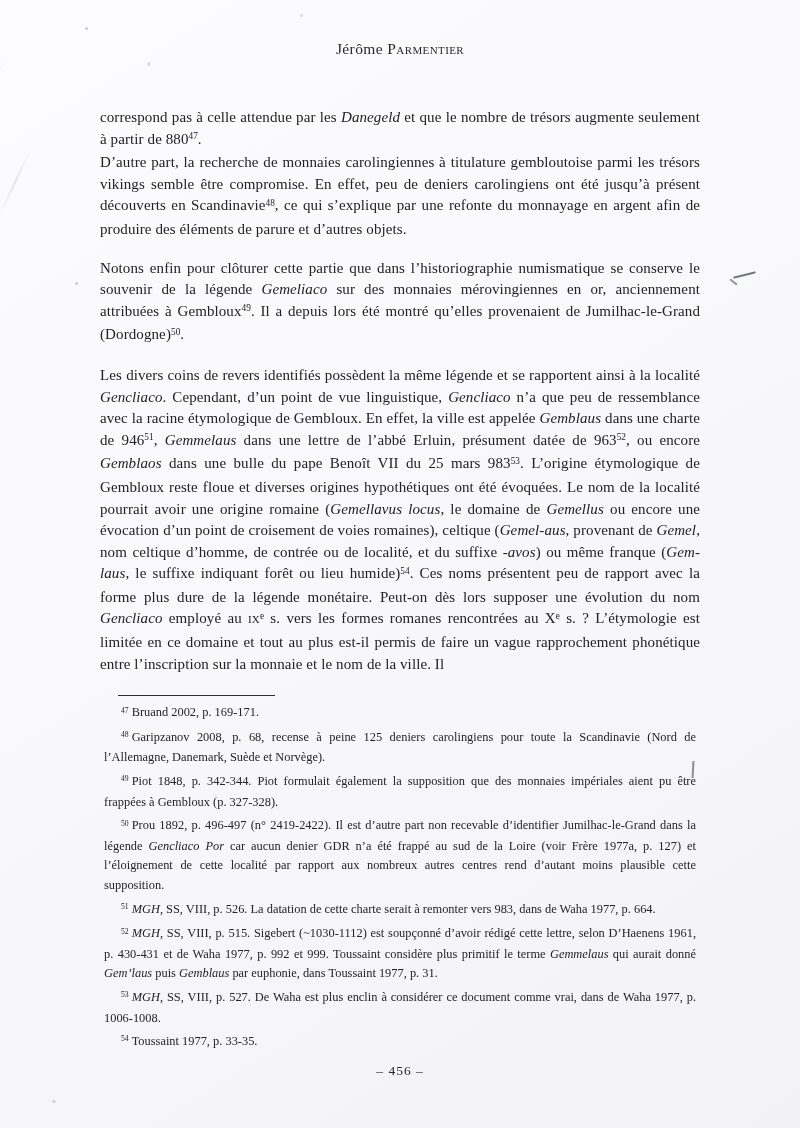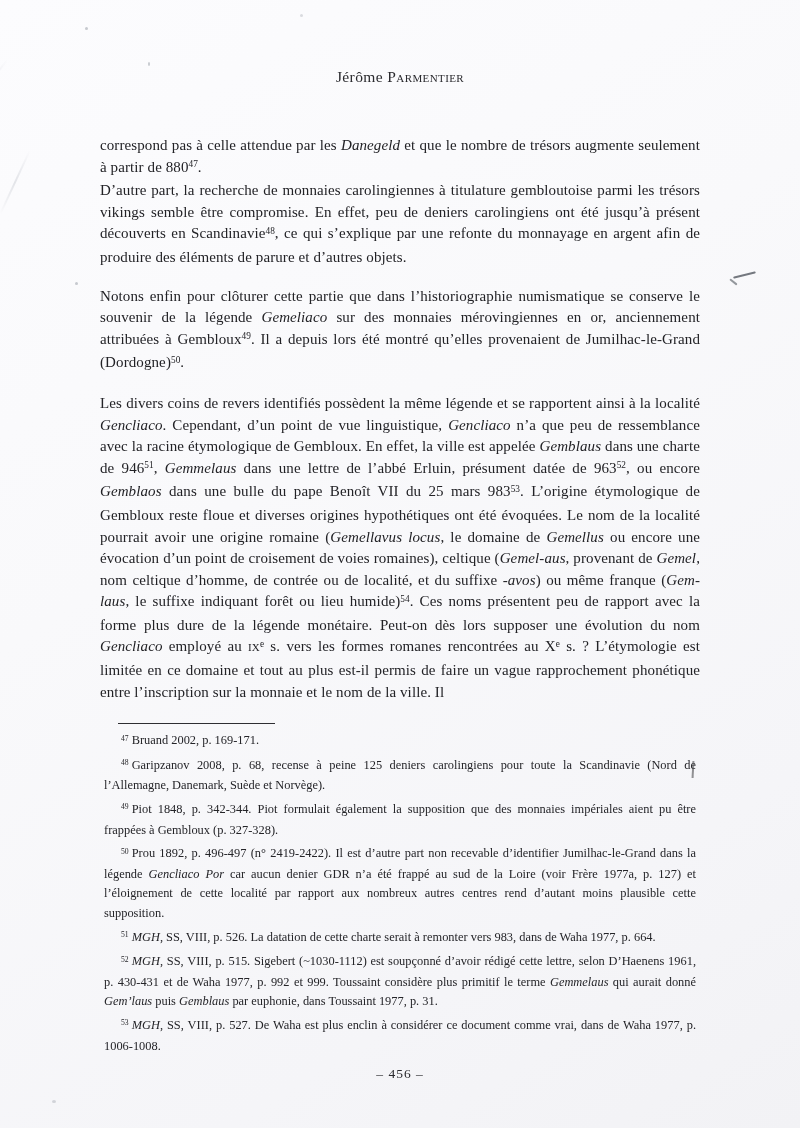--- a/index.html
+++ b/index.html
@@ -5,21 +5,21 @@
   html,body{margin:0;padding:0;}
   body{
     width:800px;height:1128px;
     background:#e9e9ec;
     font-family:"Liberation Serif","DejaVu Serif",serif;
   }
   .page{
     position:relative;
     width:800px;height:1128px;
     box-sizing:border-box;
-    padding:68px 100px 0 100px;
+    padding:40px 100px 0 100px;
     overflow:hidden;
     background:linear-gradient(148deg,#fcfcfe 0%,#f9f9fb 40%,#f5f5f8 78%,#f2f2f5 100%);
     color:#222226;
   }
   .running-head{
     text-align:center;
     font-size:15.5px;
     letter-spacing:.4px;
     color:#2a2a2e;
   }
@@ -141,17 +141,20 @@
     </p>
     <p class="footnote">
       <span class="seg-sup fn-num">51</span><span><span class="seg-i">MGH</span><span>, SS, VIII, p. 526. La datation de cette charte serait à remonter vers 983, dans de Waha 1977, p. 664.</span></span>
     </p>
     <p class="footnote">
       <span class="seg-sup fn-num">52</span><span><span class="seg-i">MGH</span><span>, SS, VIII, p. 515. Sigebert (~1030-1112) est soupçonné d’avoir rédigé cette lettre, selon D’Haenens 1961, p. 430-431 et de Waha 1977, p. 992 et 999. Toussaint considère plus primitif le terme </span><span class="seg-i">Gemmelaus</span><span> qui aurait donné </span><span class="seg-i">Gem’laus</span><span> puis </span><span class="seg-i">Gemblaus</span><span> par euphonie, dans Toussaint 1977, p. 31.</span></span>
     </p>
     <p class="footnote">
       <span class="seg-sup fn-num">53</span><span><span class="seg-i">MGH</span><span>, SS, VIII, p. 527. De Waha est plus enclin à considérer ce document comme vrai, dans de Waha 1977, p. 1006-1008.</span></span>
     </p>
+    <p class="footnote">
+      <span class="seg-sup fn-num">54</span><span><span>Toussaint 1977, p. 33-35.</span></span>
+    </p>
   </div>
 
   <div class="page-number">– 456 –</div>
 
 </div>
 
 </body></html>

